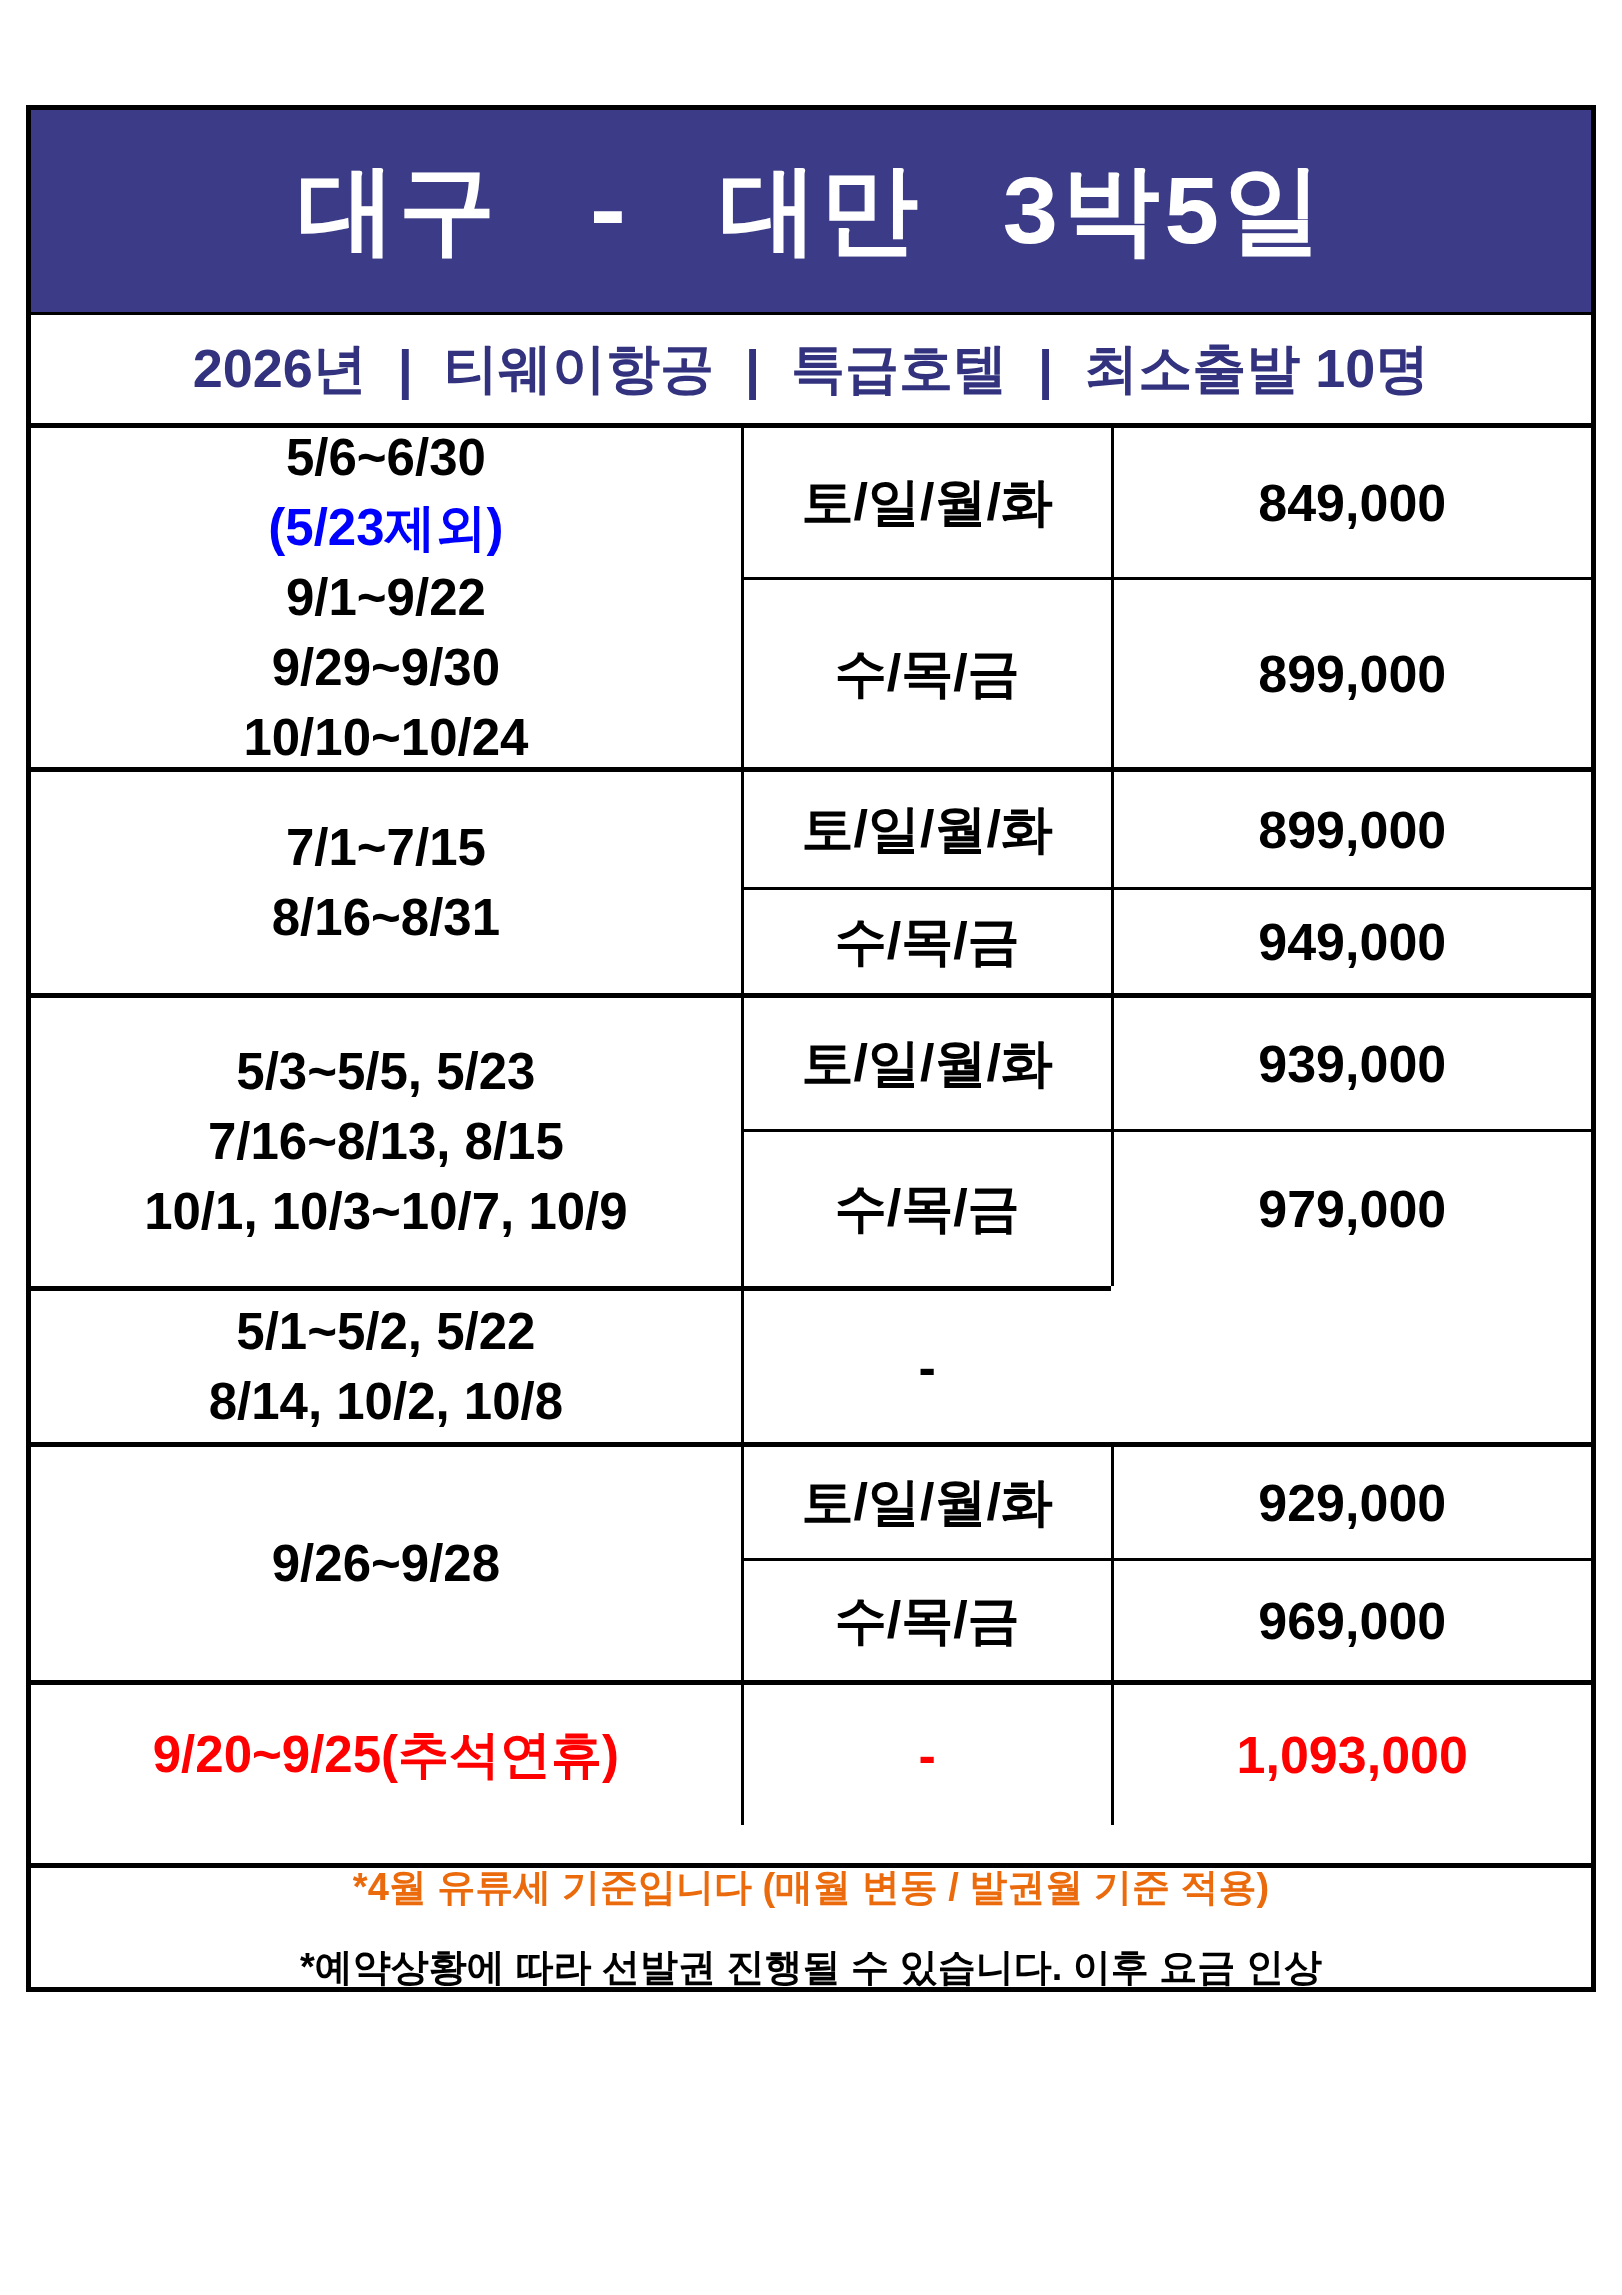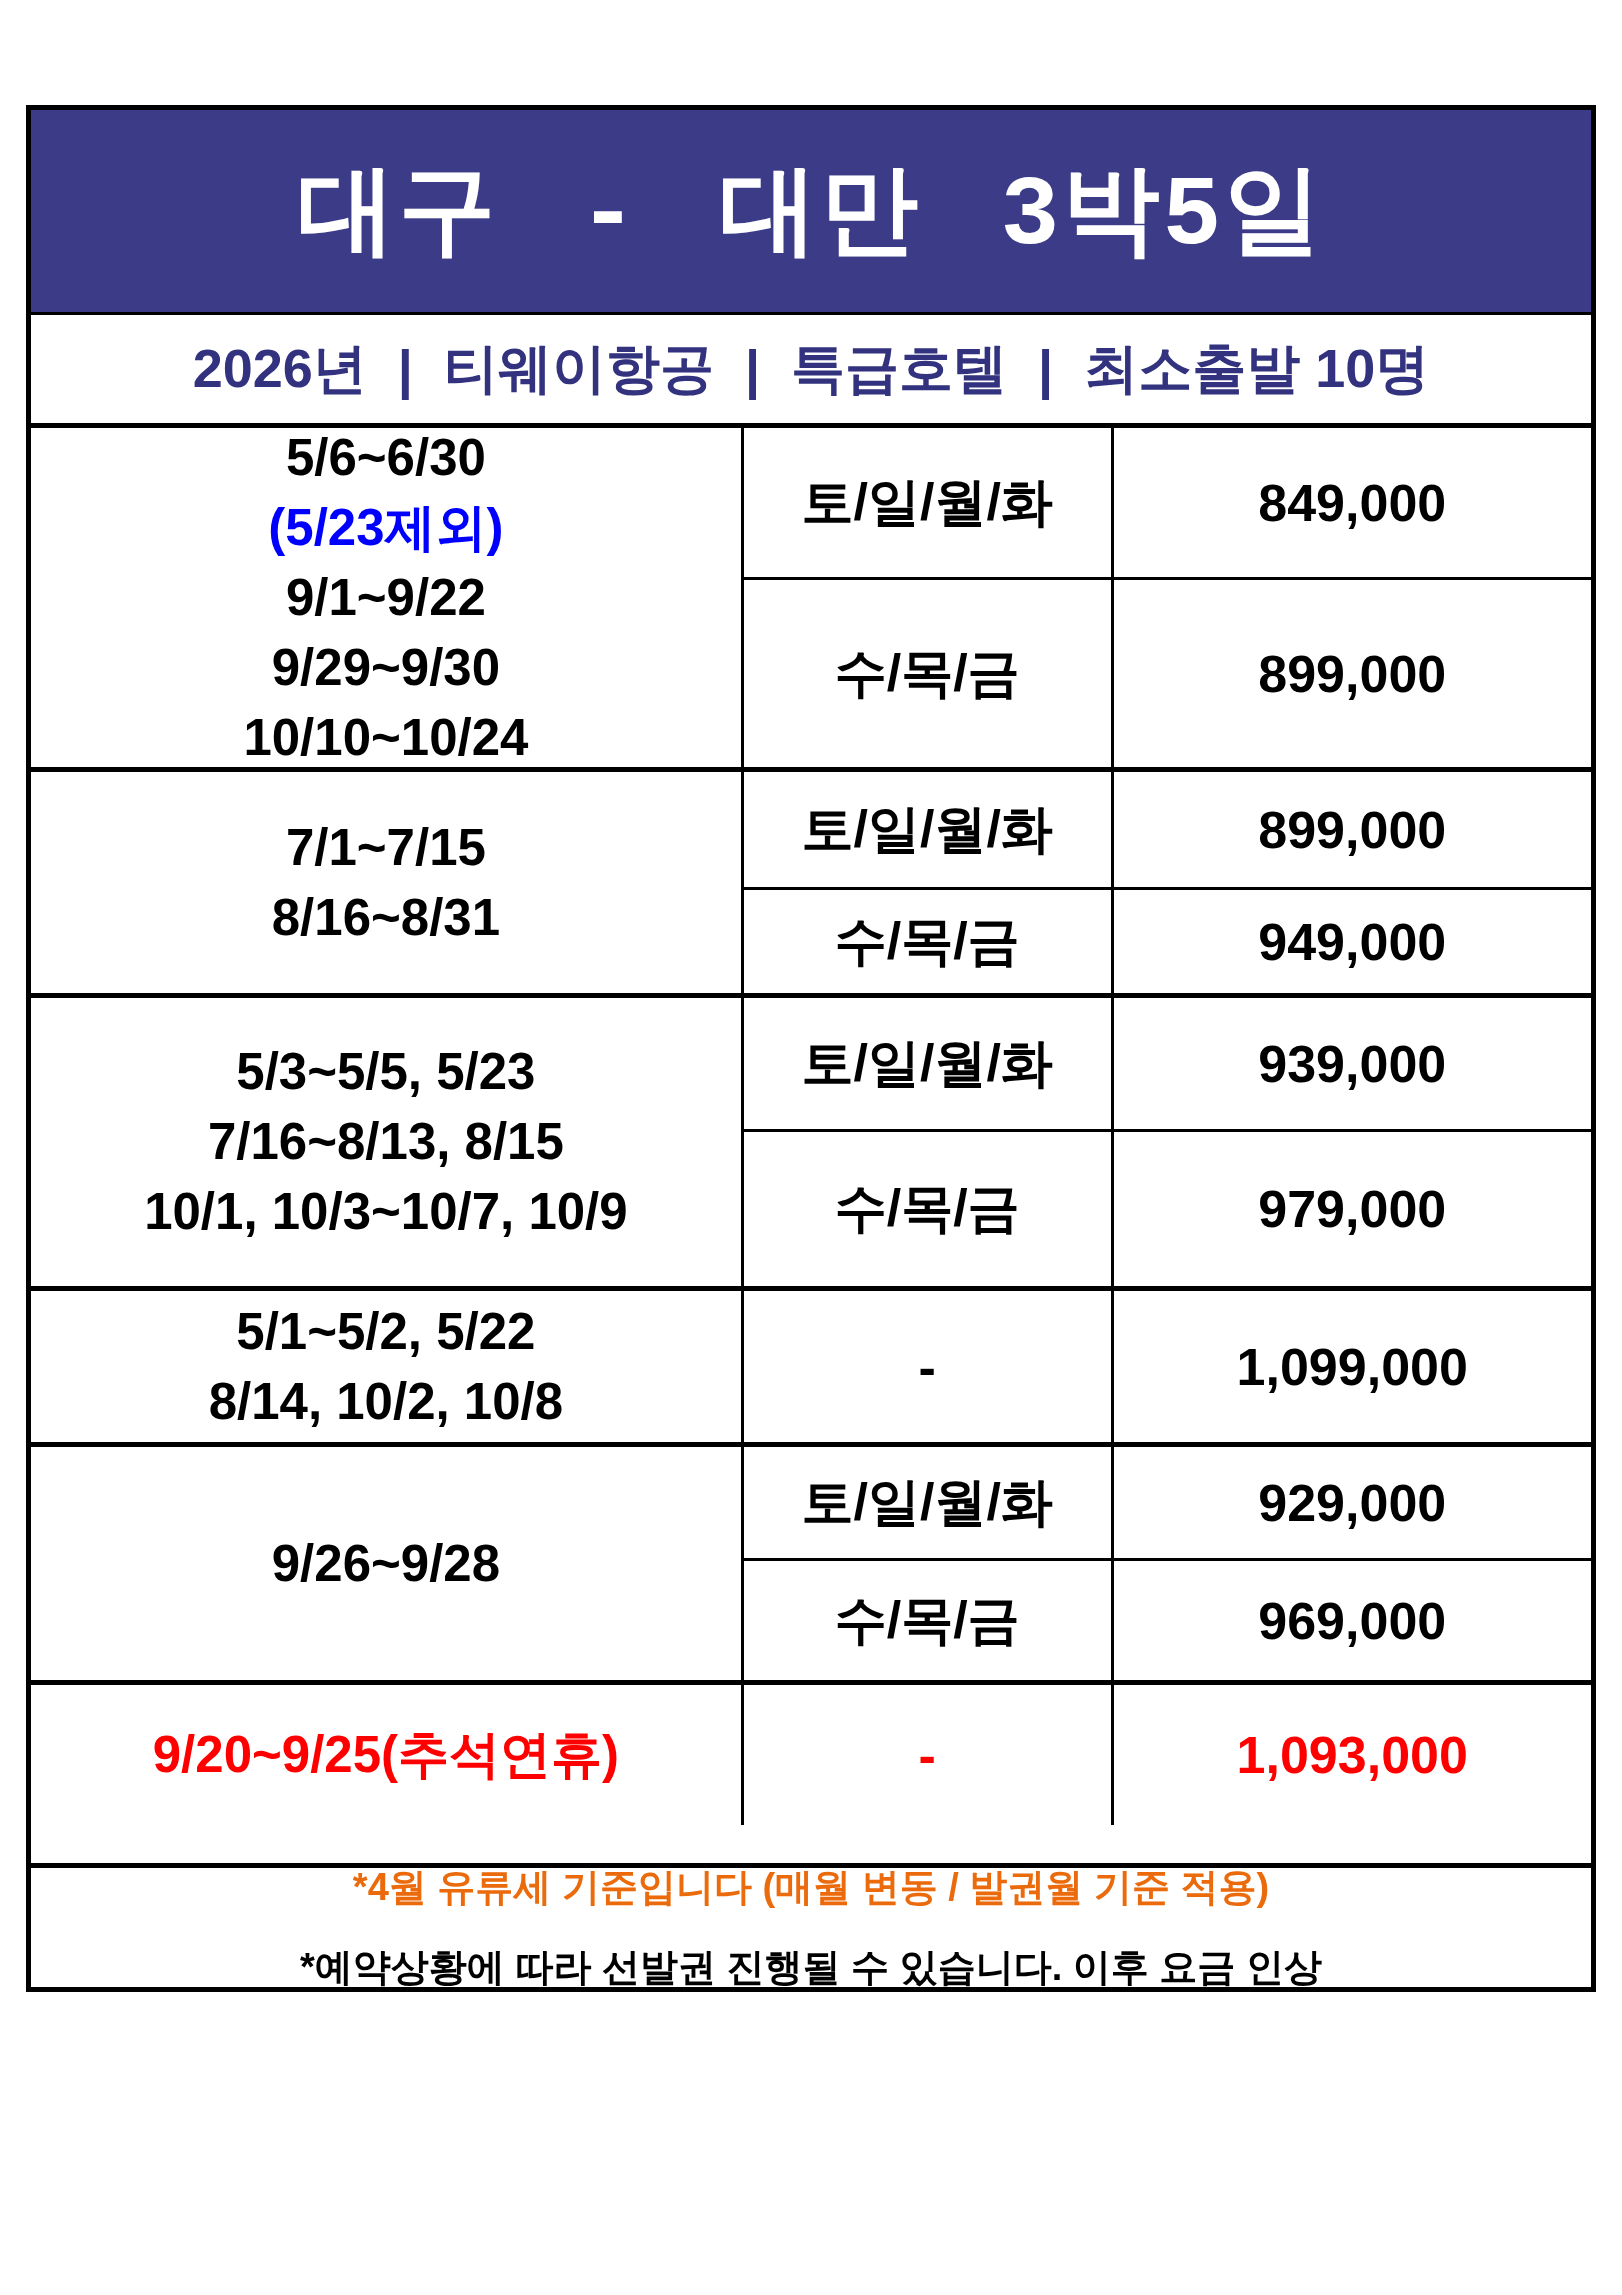--- a/index.html
+++ b/index.html
@@ -119,21 +119,20 @@
     <div class="cell days bt-thick bl" style="grid-column:2;grid-row:7;">토/일/월/화</div>
     <div class="cell price bt-thick bl" style="grid-column:3;grid-row:7;">939,000</div>
     <div class="cell days bt-thin bl" style="grid-column:2;grid-row:8;">수/목/금</div>
     <div class="cell price bt-thin bl" style="grid-column:3;grid-row:8;">979,000</div>
 
     <div class="cell dates bt-thick" style="grid-column:1;grid-row:9;">
       <div>5/1~5/2, 5/22</div>
       <div>8/14, 10/2, 10/8</div>
     </div>
     <div class="cell days bt-thick bl" style="grid-column:2;grid-row:9;">-</div>
-    <div class="cell price bt-thick bl" style="grid-column:3;grid-row:9;">1,099,000</div>
 
     <div class="cell dates bt-thick" style="grid-column:1;grid-row:10/12;">
       <div>9/26~9/28</div>
     </div>
     <div class="cell days bt-thick bl" style="grid-column:2;grid-row:10;">토/일/월/화</div>
     <div class="cell price bt-thick bl" style="grid-column:3;grid-row:10;">929,000</div>
     <div class="cell days bt-thin bl" style="grid-column:2;grid-row:11;">수/목/금</div>
     <div class="cell price bt-thin bl" style="grid-column:3;grid-row:11;">969,000</div>
 
     <div class="cell dates bt-thick red" style="grid-column:1;grid-row:12;">

